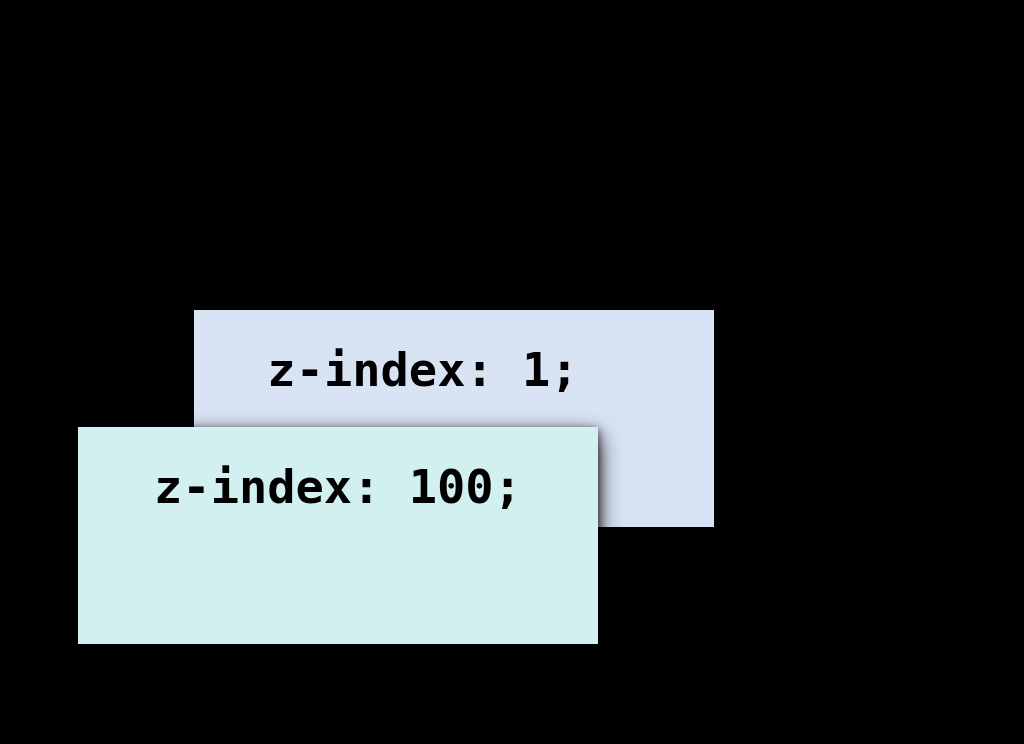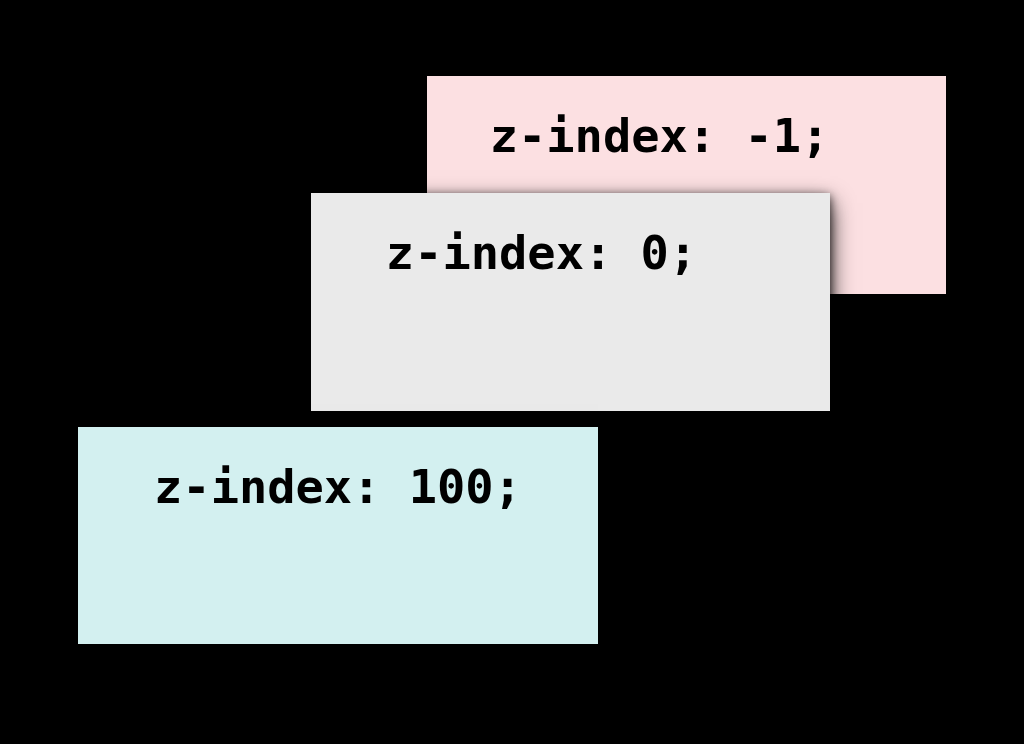--- a/index.html
+++ b/index.html
@@ -60,26 +60,23 @@
   .layer-0 { z-index: 1; }
   .layer-1 { z-index: 2; }
   .layer-2 { z-index: 3; }
   .layer-3 { z-index: 4; }
 </style>
 </head>
 <body style="background-color: rgb(0, 0, 0);">
 
 <div id="stage" style="background-color: rgb(0, 0, 0);">
 
-  <div class="z-card card-neg1 layer-0" style="background-color: rgb(252, 224, 226); color: rgb(0, 0, 0);">
-    <span class="z-label">z-index: -1;</span>
+
+
+  <div class="z-card card-one layer-2" style="background-color: rgb(216, 227, 243); color: rgb(0, 0, 0);">
+    <span class="z-label">z-index: 1;</span>
   </div>
-
-  <div class="z-card card-zero layer-1" style="background-color: rgb(234, 234, 234); color: rgb(0, 0, 0);">
-    <span class="z-label">z-index: 0;</span>
-  </div>
-
 
   <div class="z-card card-hund layer-3" style="background-color: rgb(211, 240, 240); color: rgb(0, 0, 0);">
     <span class="z-label">z-index: 100;</span>
   </div>
 
 </div>
 
 </body></html>

